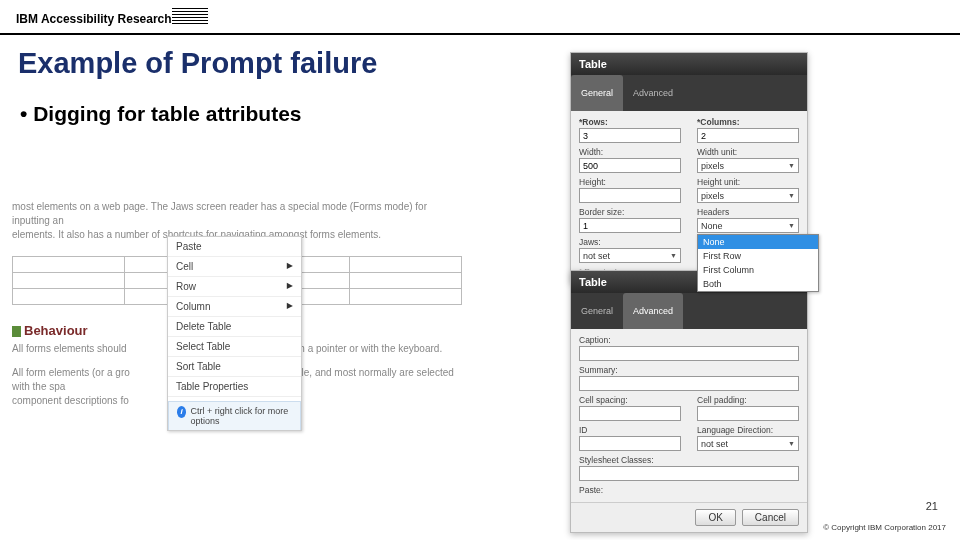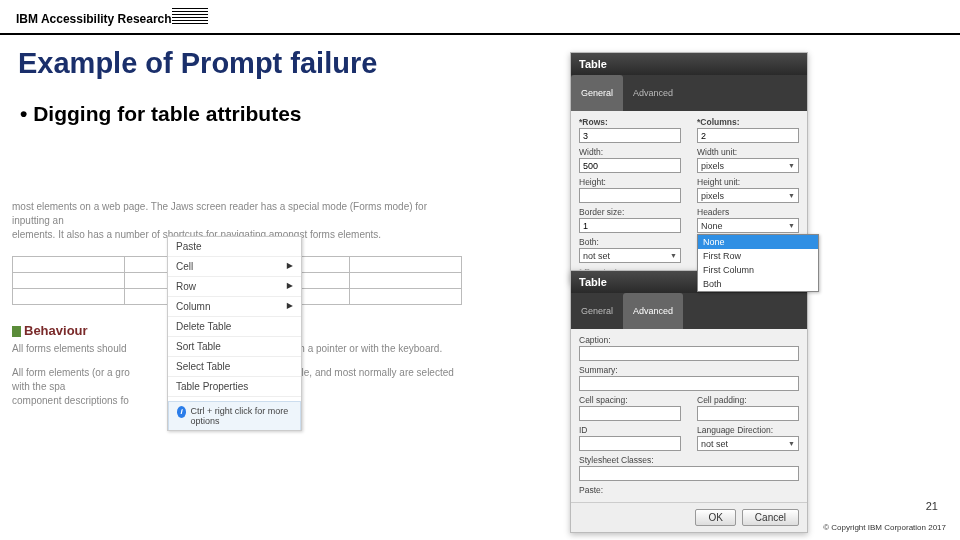--- a/index.html
+++ b/index.html
@@ -98,24 +98,24 @@
         <span class="arrow">▶</span>
       </div>
     <div>
         <span>Column</span>
         <span class="arrow">▶</span>
       </div>
     <div>
         <span>Delete Table</span>
       </div>
     <div>
+        <span>Select Table</span>
+      </div>
+    <div>
         <span>Sort Table</span>
-      </div>
-    <div>
-        <span>Select Table</span>
       </div>
     <div>
         <span>Table Properties</span>
       </div>
     <div class="infobar">
       <span class="infoicon">i</span>
       <span>Ctrl + right click for more options</span>
     </div>
   </div>
 
@@ -187,21 +187,21 @@
         <div class="drop" style="top:27px;left:0">
           <div class="hl">None</div>
           <div>First Row</div>
           <div>First Column</div>
           <div>Both</div>
         </div>
       </div>
     </div>
     <div class="row">
       <div class="col">
-          <span class="lbl">Both:</span>
+          <span class="lbl">Jaws:</span>
           <div class="sel">
             <span>not set</span>
             <span class="caret">▼</span>
           </div>
         </div>
       <div class="col"></div>
     </div>
     <div class="req">* Required</div>
   </div>
 </div>

